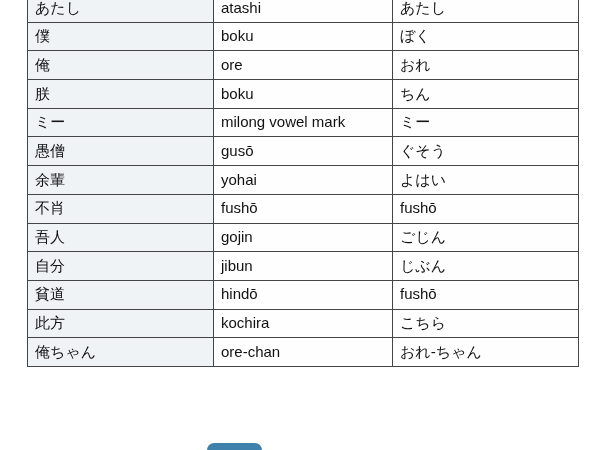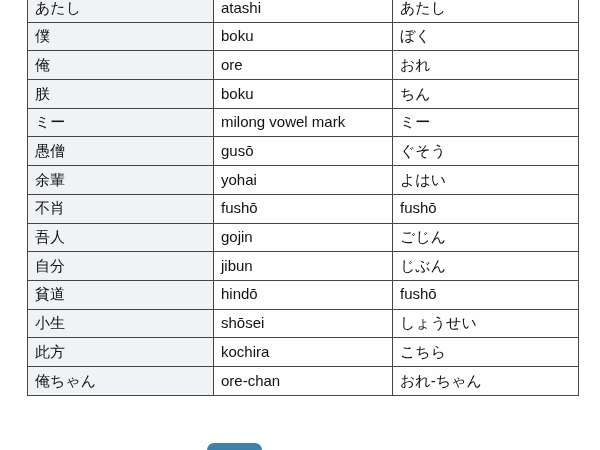--- a/index.html
+++ b/index.html
@@ -120,25 +120,20 @@
     <td class="romaji">jibun</td>
     <td class="hiragana">じぶん</td>
   </tr>
 
   <tr>
     <td class="kanji">貧道</td>
     <td class="romaji">hindō</td>
     <td class="hiragana">fushō</td>
   </tr>
 
-  <tr>
-    <td class="kanji">小生</td>
-    <td class="romaji">shōsei</td>
-    <td class="hiragana">しょうせい</td>
-  </tr>
 
   <tr>
     <td class="kanji">此方</td>
     <td class="romaji">kochira</td>
     <td class="hiragana">こちら</td>
   </tr>
 
   <tr>
     <td class="kanji">俺ちゃん</td>
     <td class="romaji">ore-chan</td>

